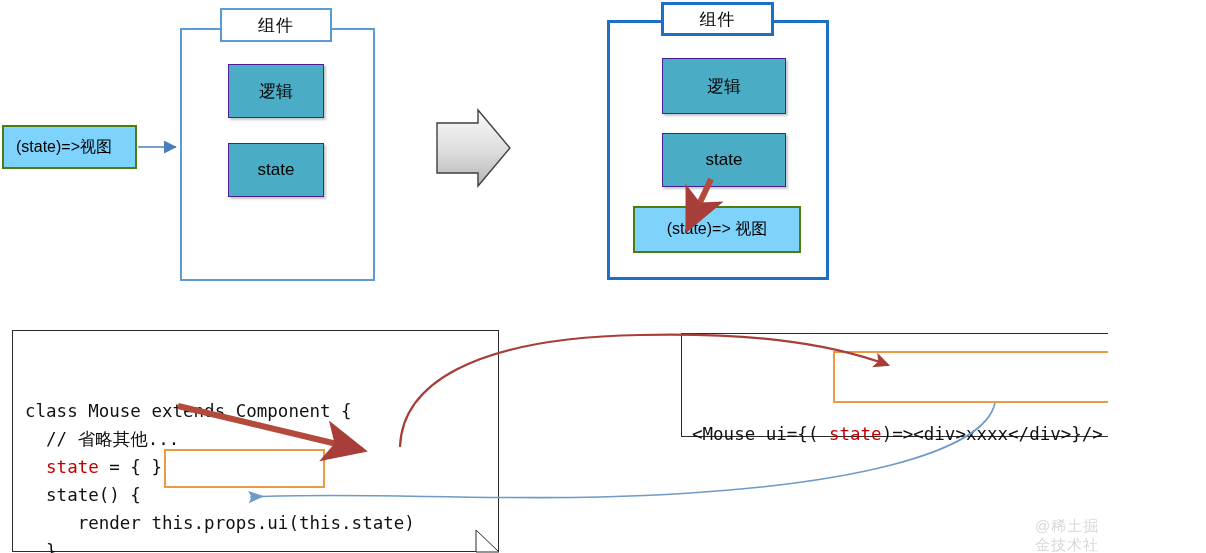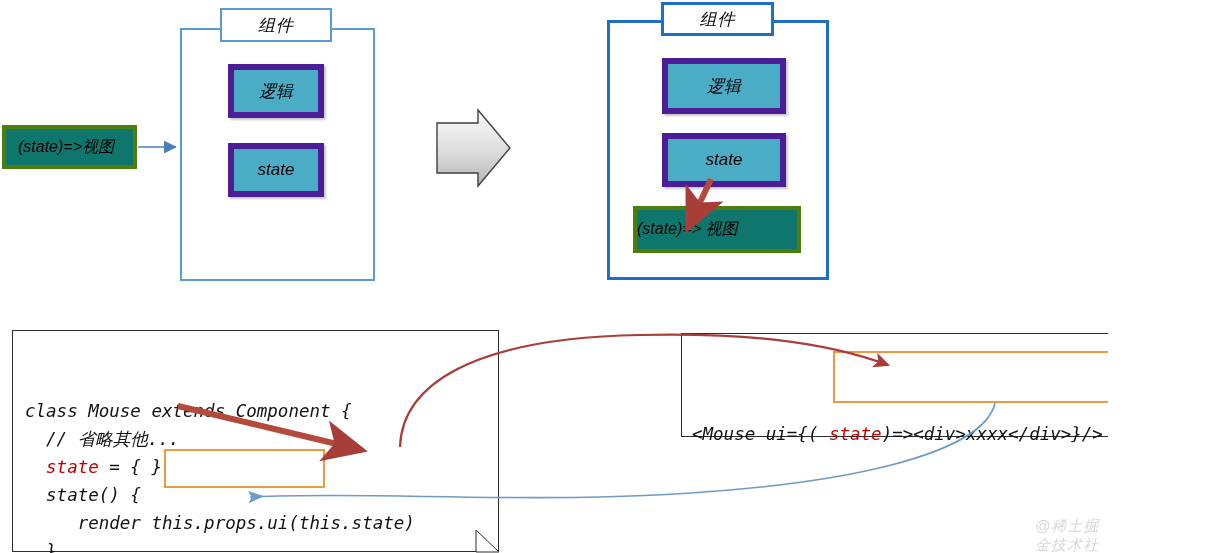--- a/index.html
+++ b/index.html
@@ -9,21 +9,20 @@
   }
   body {
     font-family: "Liberation Sans", sans-serif;
   }
   #stage {
     position: relative;
     width: 1108px;
     height: 553px;
     background: #ffffff;
     overflow: hidden;
-    font-style: italic;
   }
 
   
   .comp-frame {
     position: absolute;
     background: transparent;
     box-sizing: border-box;
   }
   .comp-frame.left  { border: 2px solid #5B9BD5; }
   .comp-frame.right { border: 3px solid #1F6FC4; }
@@ -40,42 +39,42 @@
     letter-spacing: 1px;
   }
   .comp-title.left  { border: 2px solid #5B9BD5; }
   .comp-title.right { border: 3px solid #1F6FC4; }
 
   
   .teal-box {
     position: absolute;
     box-sizing: border-box;
     background: #4BACC6;
-    border: 6px solid #4c1d95;
+    border: 1px solid #4c1d95;
     display: flex;
     align-items: center;
     justify-content: center;
     font-size: 17px;
     color: #000000;
     box-shadow: 2px 2px 2px rgba(0,0,0,0.22);
   }
 
   
   .orange-box {
     position: absolute;
     box-sizing: border-box;
-    background: #0f766e;
-    border: 4px solid #4d7c0f;
+    background: #7dd3fc;
+    border: 2px solid #4d7c0f;
     display: flex;
     align-items: center;
     font-size: 16px;
     color: #000000;
   }
   .orange-box.pad { padding-left: 12px; }
-  .orange-box.center { justify-content: flex-start; }
+  .orange-box.center { justify-content: center; }
 
   
   .code-box {
     position: absolute;
     box-sizing: border-box;
     background: #ffffff;
     border: 1px solid #2b2b2b;
     font-family: "DejaVu Sans Mono", "Liberation Mono", monospace;
     font-size: 17.5px;
     line-height: 28px;

